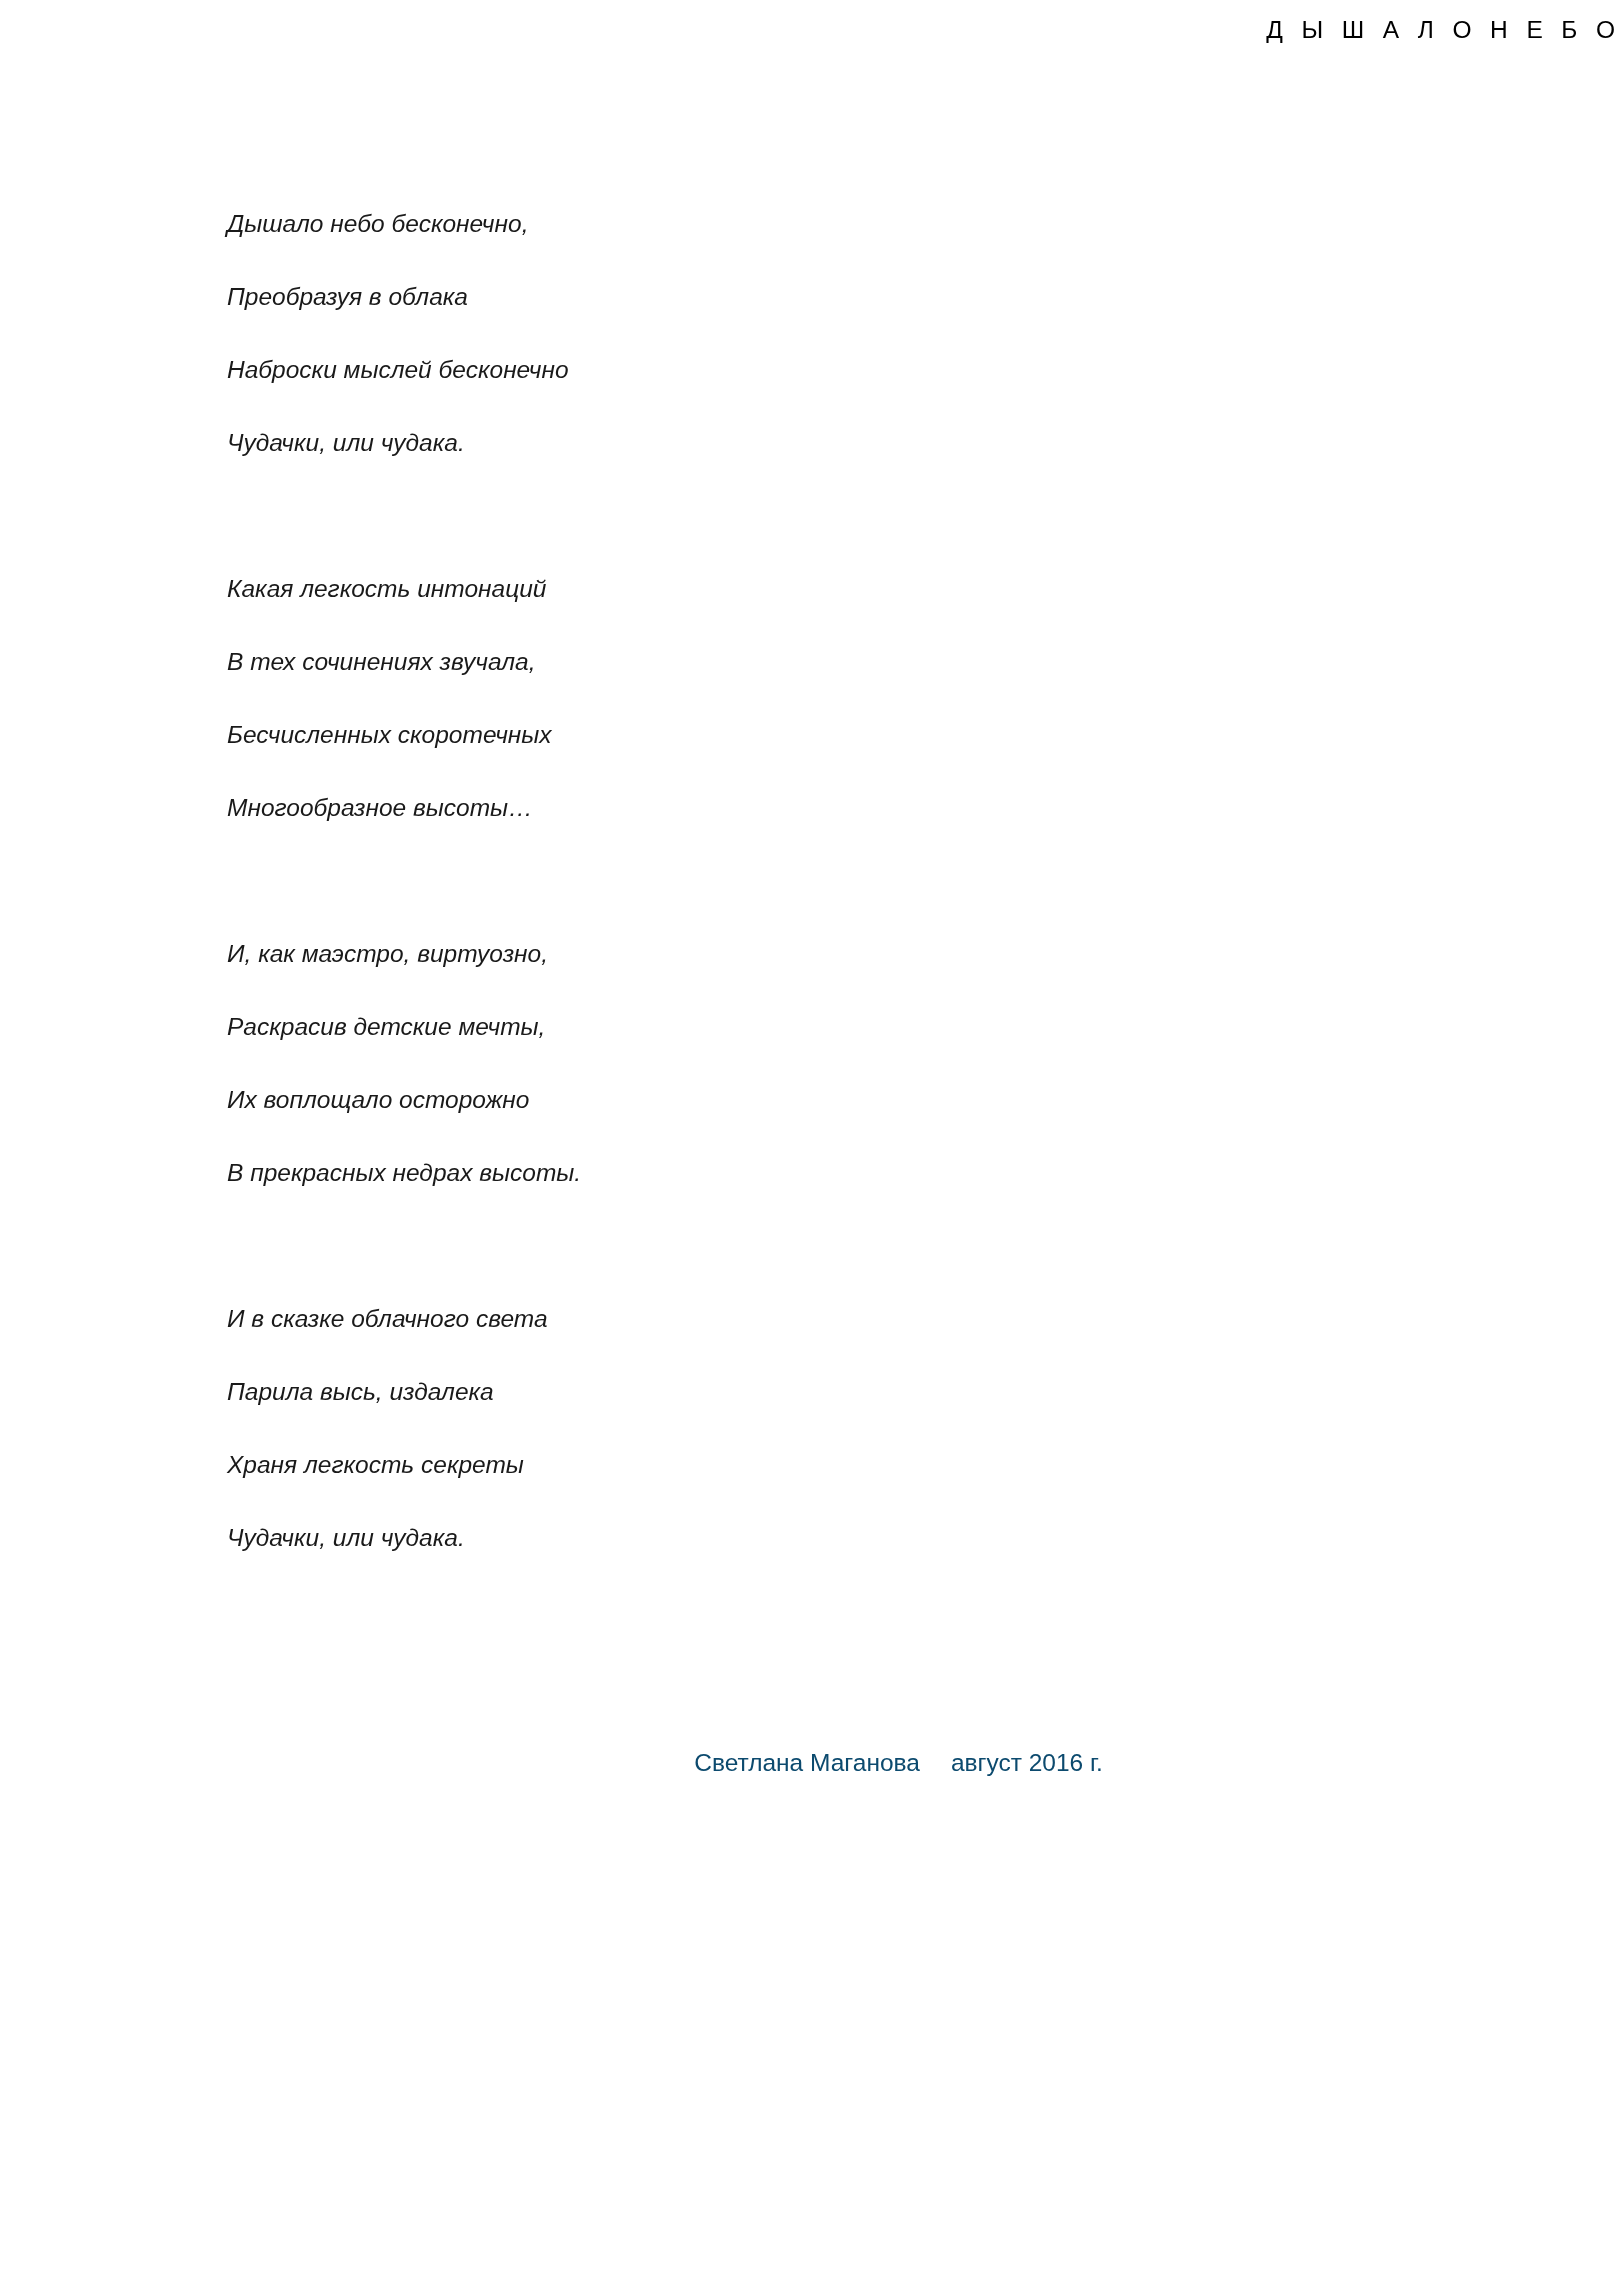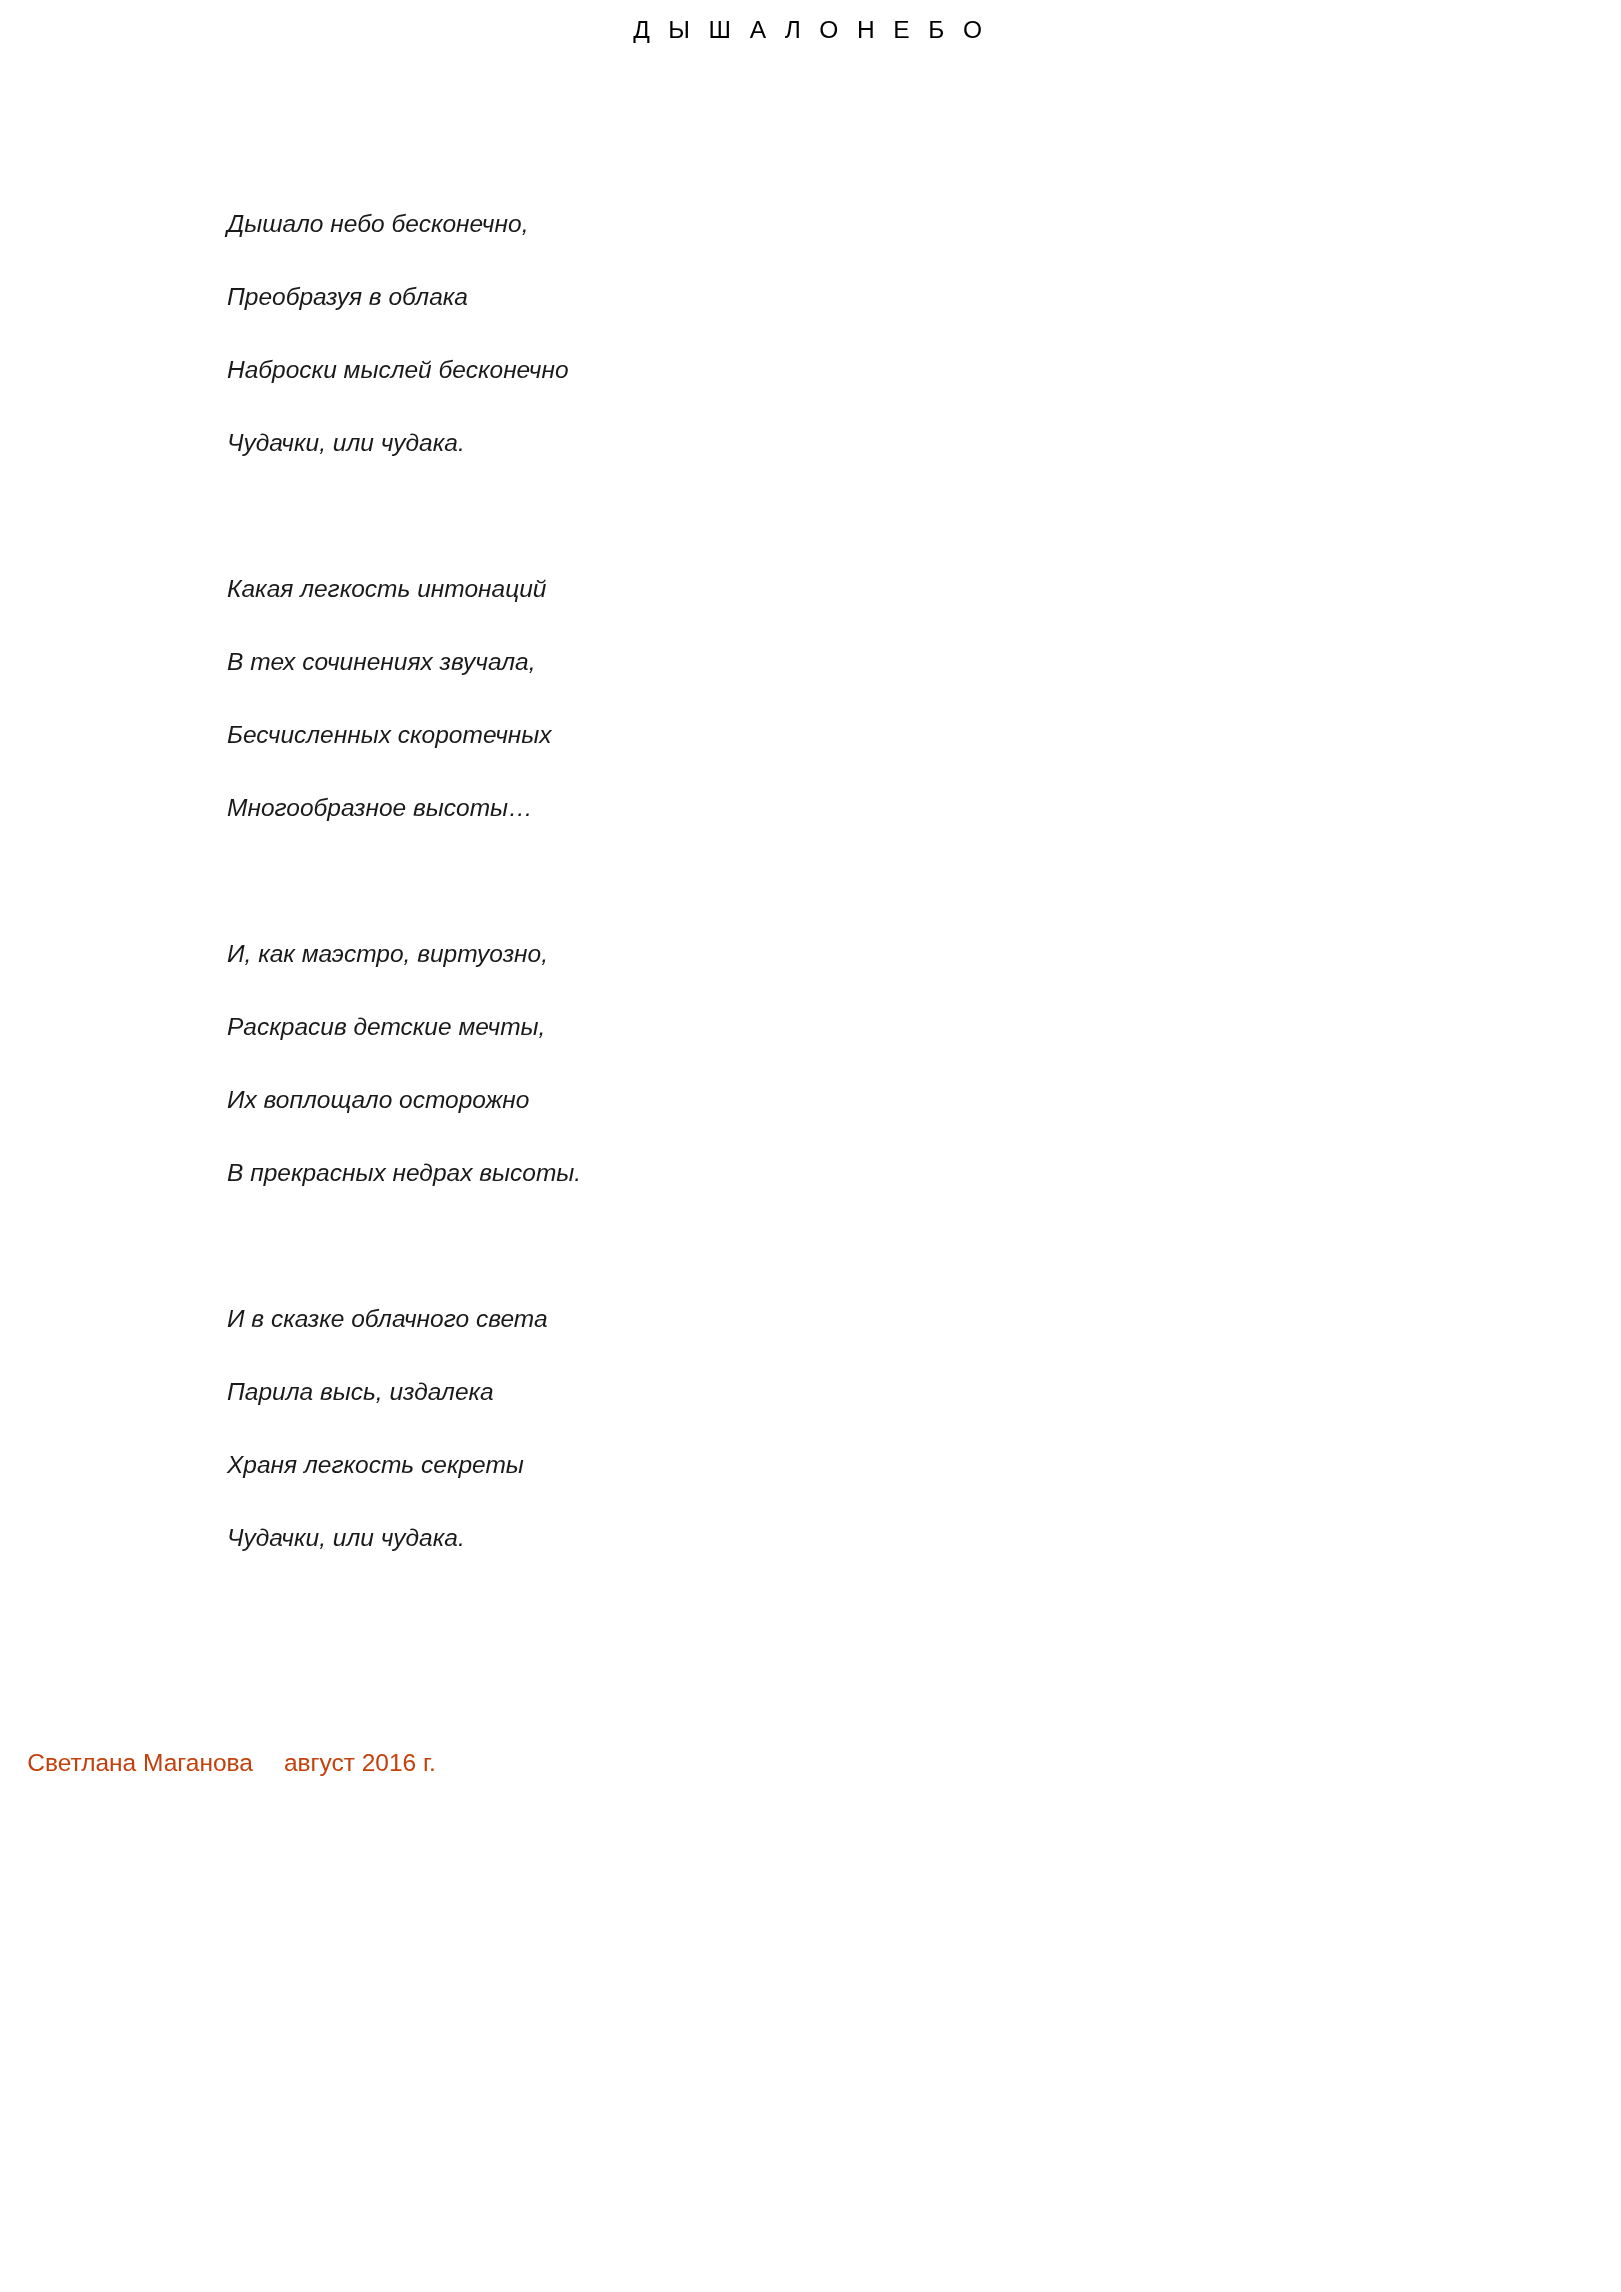--- a/index.html
+++ b/index.html
@@ -14,21 +14,21 @@
   .page {
     position: relative;
     width: 1621px;
     height: 2293px;
     margin: 0 auto;
     background: #ffffff;
     box-sizing: border-box;
     overflow: hidden;
   }
   .title {
-    text-align: center;
+    text-align: right;
     font-size: 24.5px;
     letter-spacing: 5.9px;
     margin-bottom: 0;
     font-weight: normal;
     color: #000000;
   }
   .stanza {
     margin: 0;
     padding: 0;
   }
@@ -41,22 +41,23 @@
   }
   .stanza-gap {
     height: 73px;
   }
   .poem-body {
     margin-top: 143px;
     font-style: italic;
   }
   .signature {
     margin-top: 147px;
+    padding-left: 667px;
     font-size: 24.5px;
-    color: #c2410c;
+    color: #0c4a6e;
     white-space: pre;
   }
   .sig-gap {
     display: inline-block;
     width: 31px;
   }
 </style>
 </head>
 <body>
 

